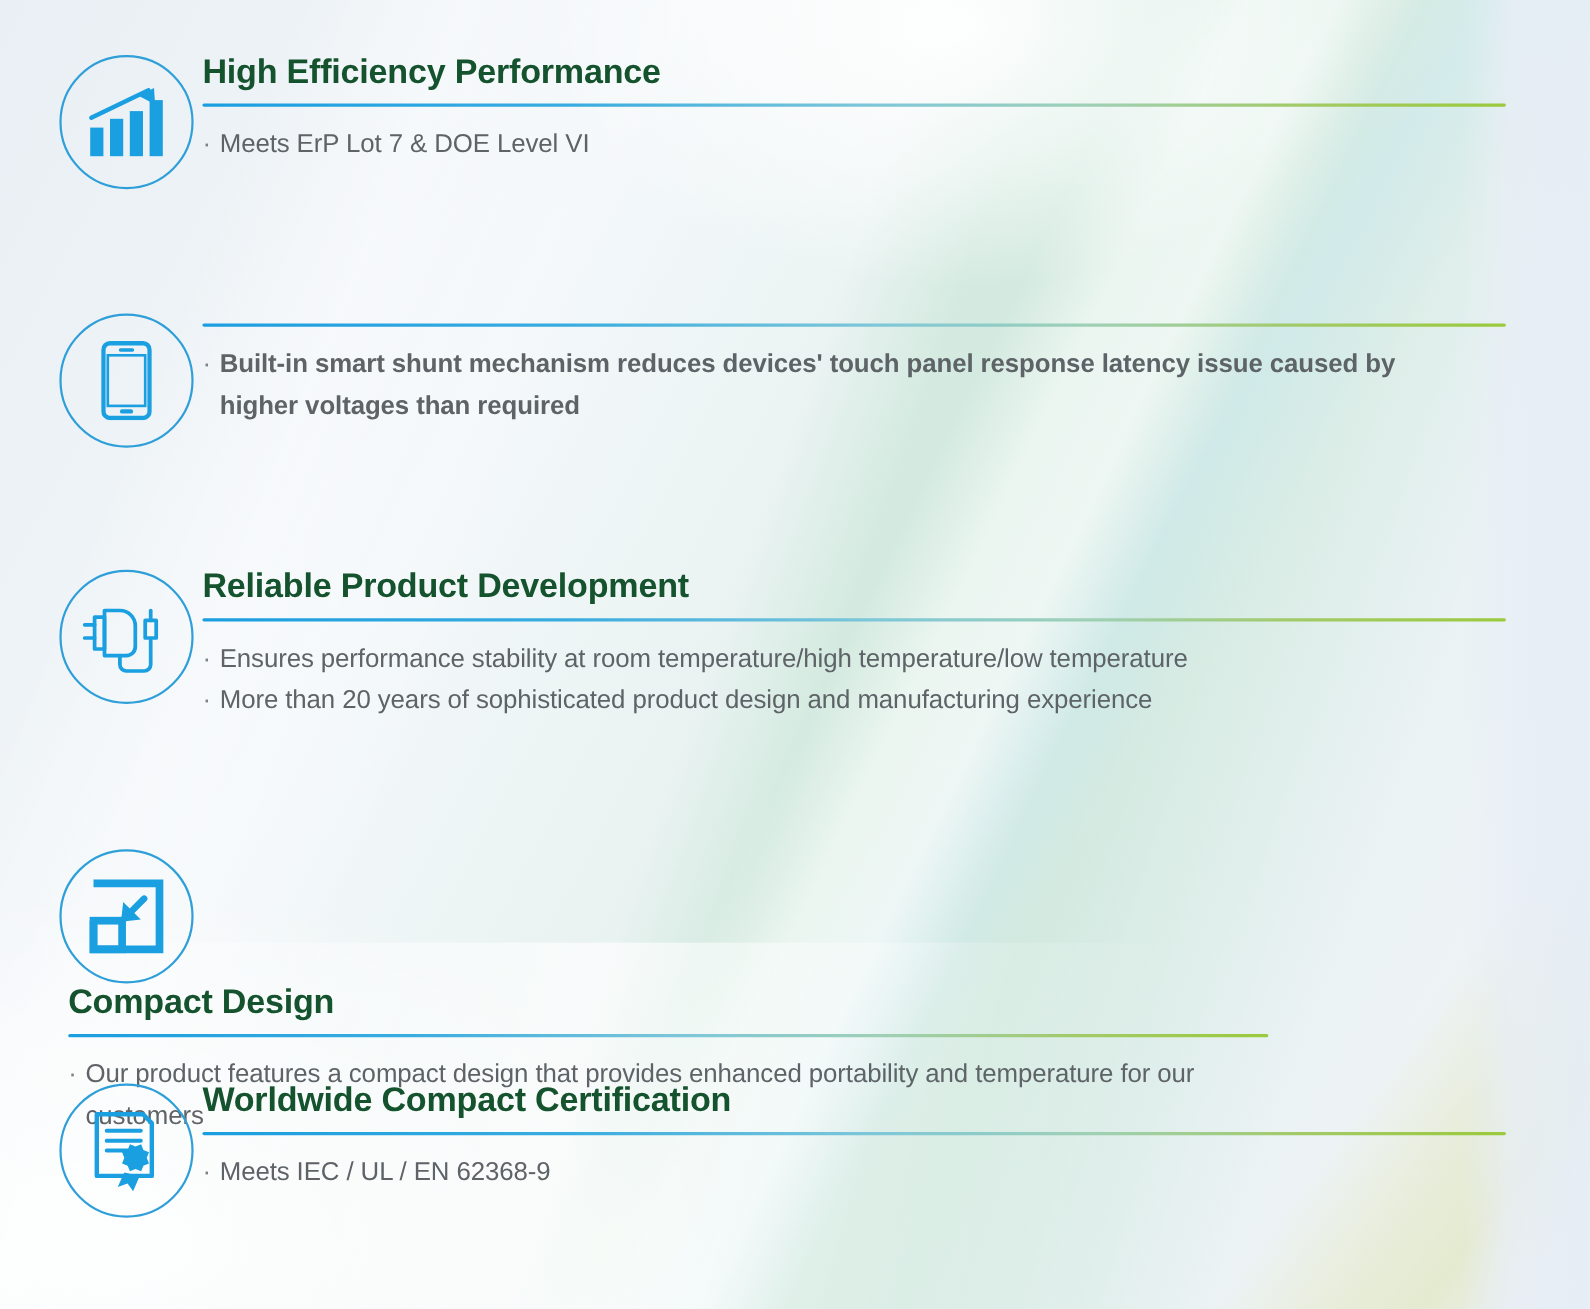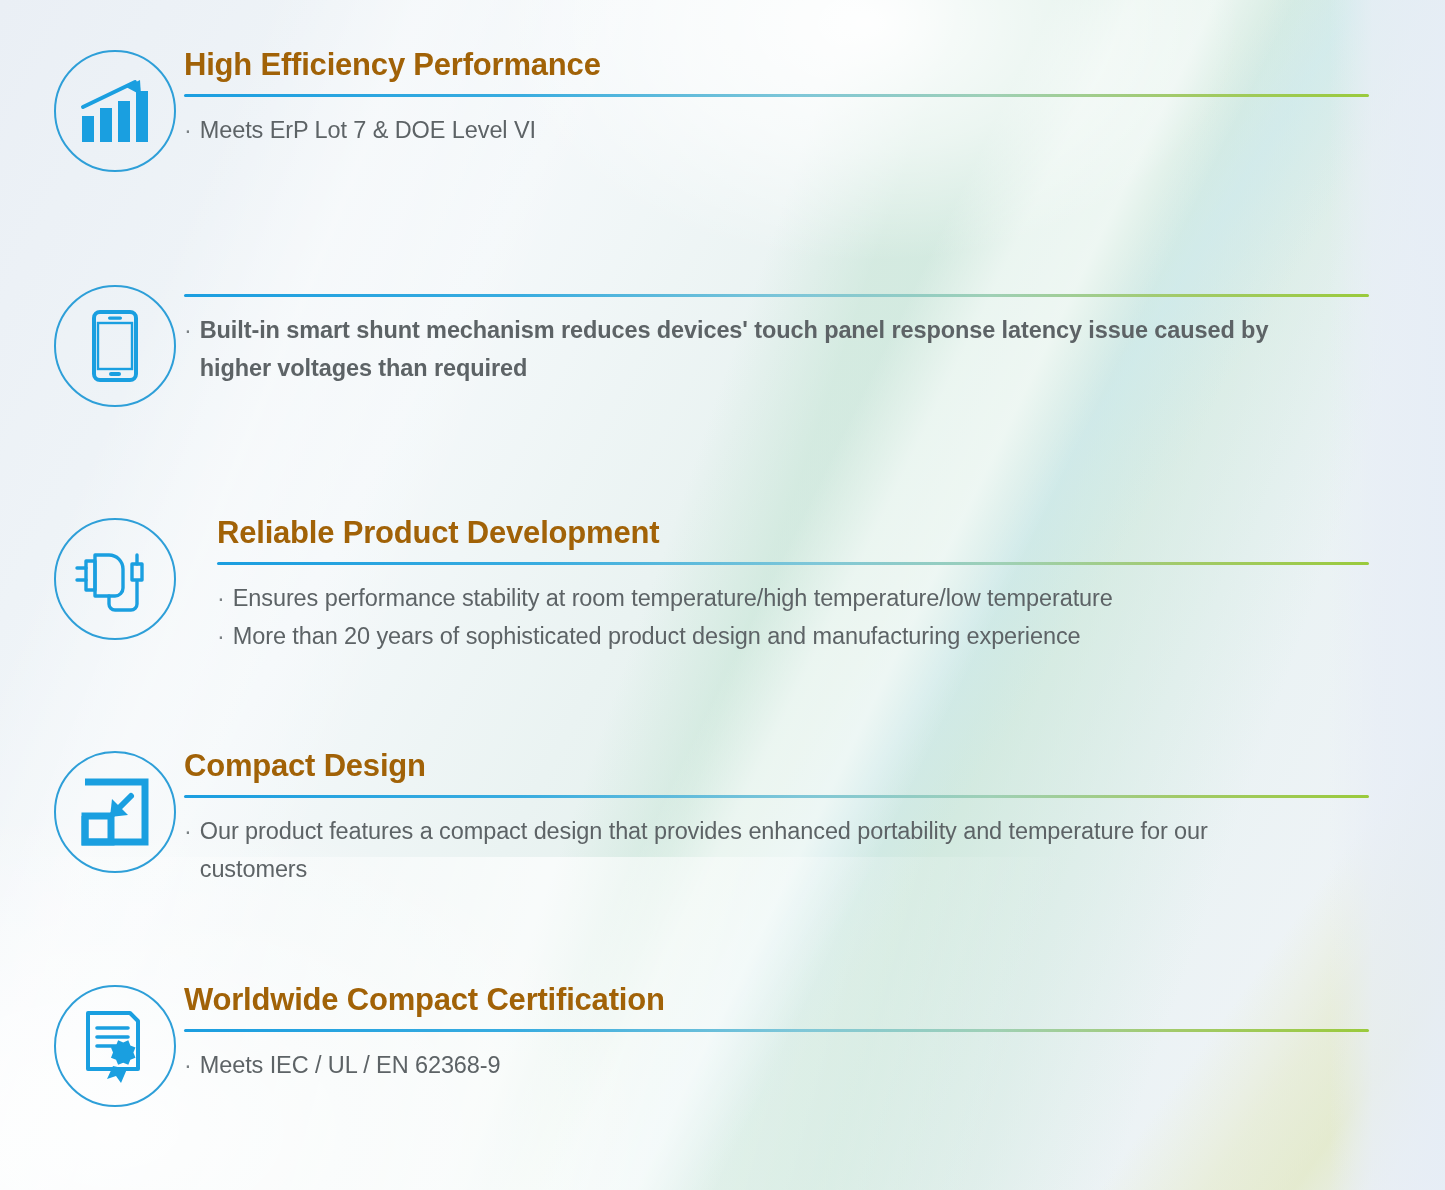--- a/index.html
+++ b/index.html
@@ -112,21 +112,21 @@
     width:122px; height:122px;
     border-radius:50%;
     border:2.6px solid #2e9fd8;
     display:flex; align-items:center; justify-content:center;
   }
   .icon-circle svg { display:block; }
 
   .body-col { flex:1 1 auto; padding-left:8px; }
 
   .f-title {
-    color:#a16207;
+    color:#14532d;
     font-size:31px;
     font-weight:bold;
     letter-spacing:-0.2px;
     line-height:1.12;
     white-space:nowrap;
   }
   .f-rule {
     height:3px;
     margin-top:11px;
     background:linear-gradient(90deg,#1b9ee0 0%, #38ace0 28%, #7fc7d8 52%, #9fd0b6 68%, #a2ca68 84%, #9aca3c 100%);
@@ -207,21 +207,21 @@
       <div class="f-rule"></div>
       <div class="f-lines">
         <div class="f-line">
           <span class="f-bullet">·</span>
           <span class="f-text wrapcap">Built-in smart shunt mechanism reduces devices' touch panel response latency issue caused by higher voltages than required</span>
         </div>
       </div>
     </div>
   </div>
 
-  <div class="feature" style="left:54px; top:516px; width:1315px;gap:33px;">
+  <div class="feature" style="left:54px; top:516px; width:1315px;">
     <div class="icon-wrap">
       <div class="icon-circle">
         <svg width="84" height="74" viewBox="0 0 84 74" fill="none" stroke="#1a9fe0" stroke-width="3.4" stroke-linecap="round" stroke-linejoin="round">
           <path d="M22 13 H36 a14 14 0 0 1 14 14 V46 a8 8 0 0 1 -8 8 H22 Z" fill="none"></path>
           <rect x="13" y="19" width="9" height="29" fill="none"></rect>
           <path d="M13 26 H4 M13 38 H4"></path>
           <path d="M36 54 V62 a6 6 0 0 0 6 6 H58 a6 6 0 0 0 6 -6 V40"></path>
           <rect x="59" y="22" width="10" height="16" fill="none"></rect>
           <path d="M64 22 V13"></path>
         </svg>
@@ -236,21 +236,21 @@
           <span class="f-text">Ensures performance stability at room temperature/high temperature/low temperature</span>
         </div>
         <div class="f-line">
           <span class="f-bullet">·</span>
           <span class="f-text">More than 20 years of sophisticated product  design and manufacturing experience</span>
         </div>
       </div>
     </div>
   </div>
 
-  <div class="feature" style="left:54px; top:749px; width:1315px;">
+  <div class="feature" style="left:54px; top:770px; width:1315px;flex-direction:column;">
     <div class="icon-wrap">
       <div class="icon-circle">
         <svg width="72" height="72" viewBox="0 0 72 72" fill="none">
           <path d="M6 6 H66 V66 H6 V40" stroke="#1a9fe0" stroke-width="7" fill="none" stroke-linejoin="miter"></path>
           <rect x="6" y="40" width="26" height="26" fill="none" stroke="#1a9fe0" stroke-width="7"></rect>
           <path d="M52 20 L34 38" stroke="#1a9fe0" stroke-width="6" stroke-linecap="round"></path>
           <path d="M31 41 L33 23 L49 39 Z" fill="#1a9fe0"></path>
         </svg>
       </div>
     </div>

